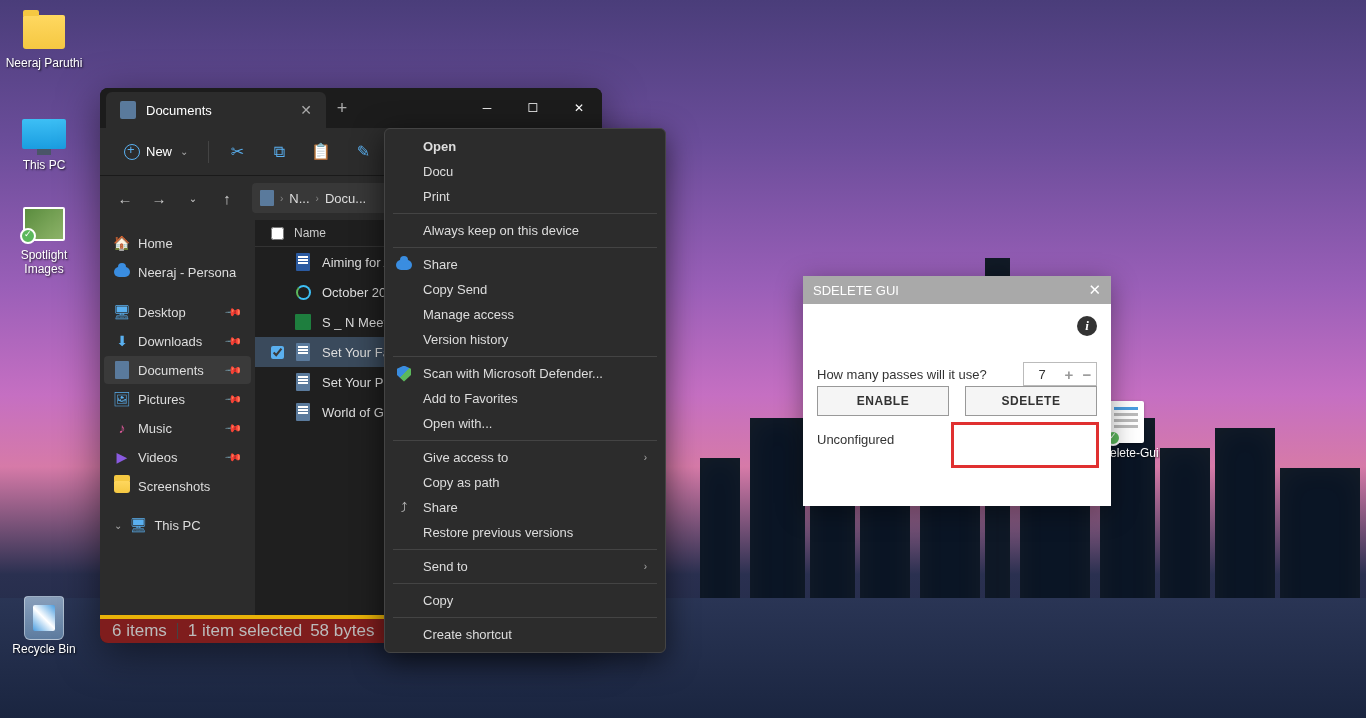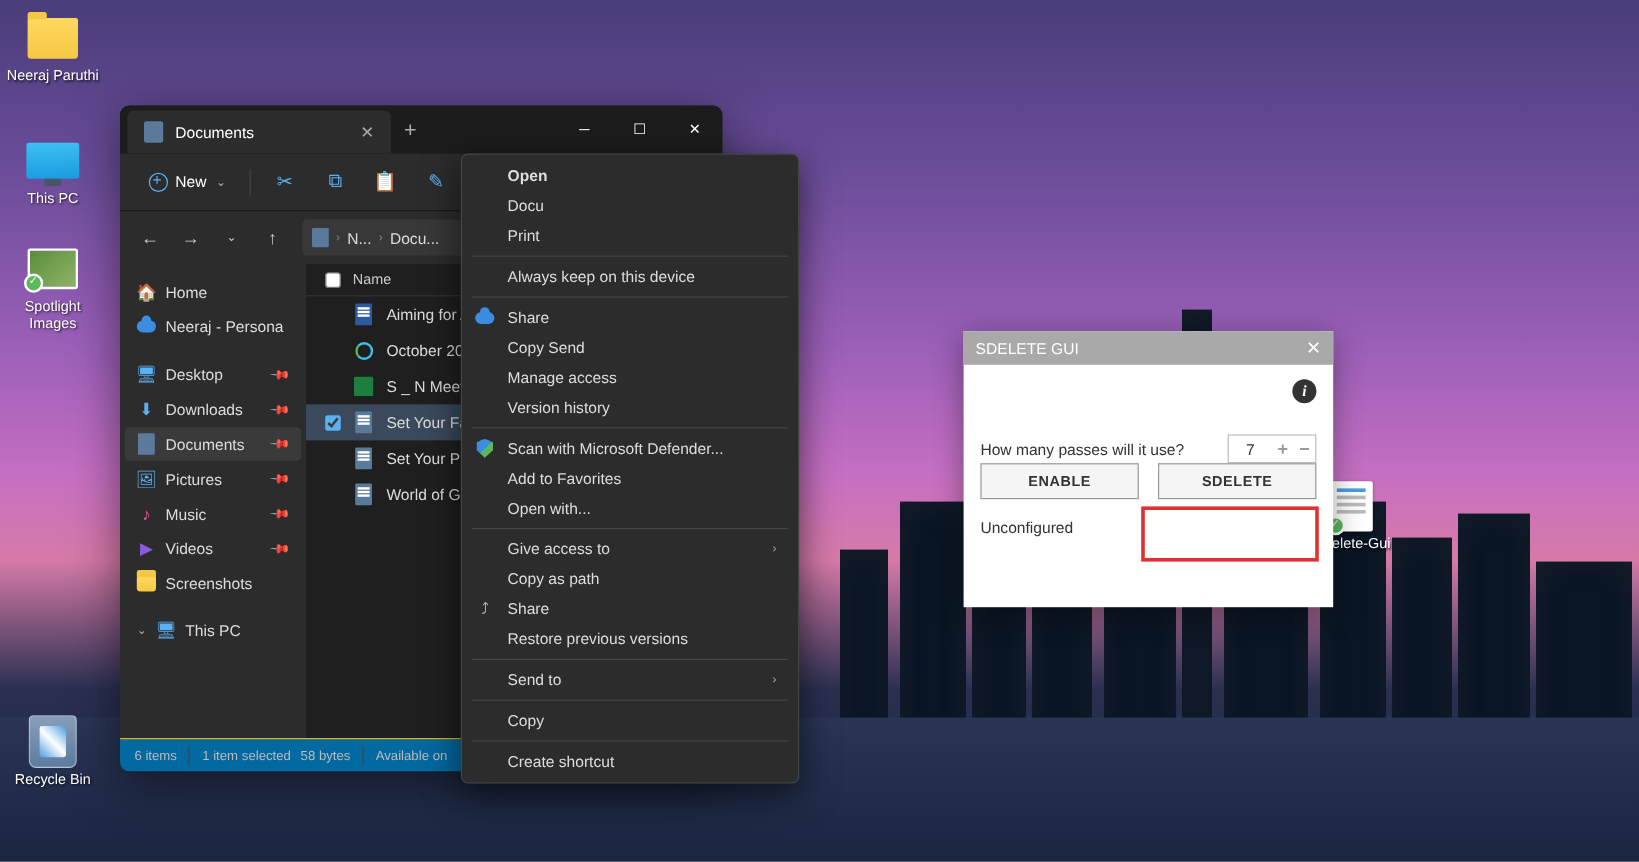--- a/index.html
+++ b/index.html
@@ -67,21 +67,21 @@
 .col-head{display:flex;align-items:center;padding:6px 16px;font-size:12px;color:#ccc;border-bottom:1px solid #333;gap:10px}
 .col-head input{accent-color:#5ab0f0}
 .file-item{display:flex;align-items:center;gap:10px;padding:5px 16px;font-size:13px;color:#ddd}
 .file-item.selected{background:#3a4a5c}
 .file-item.selected input{accent-color:#5ab0f0}
 .file-glyph{width:18px;height:20px;display:flex;align-items:center;justify-content:center}
 .doc-ico{width:14px;height:18px;background:#5a7a9c;border-radius:1px;position:relative}
 .doc-ico.w::before{content:"";position:absolute;top:3px;left:2px;right:2px;height:2px;background:#fff;box-shadow:0 3px 0 #fff,0 6px 0 #fff}
 .excel-ico{width:16px;height:16px;background:#1e7e3e;border-radius:1px}
 .edge-ico{width:15px;height:15px;border:2px solid #3dbff5;border-radius:50%;border-left-color:#5cb85c}
-.status{height:28px;background:#0369a1;display:flex;align-items:center;padding:0 12px;font-size:11px;color:#bbb;gap:8px;border-top:1px solid #eab308}
+.status{height:28px;background:#7f1d1d;display:flex;align-items:center;padding:0 12px;font-size:17px;color:#bbb;gap:8px;border-top:4px solid #eab308}
 .status .ssep{width:1px;height:16px;background:#444;margin:0 2px}
 .ctx-menu{position:absolute;left:384px;top:128px;width:282px;background:#2c2c2c;border:1px solid #444;border-radius:6px;box-shadow:0 8px 30px rgba(0,0,0,0.6);padding:5px 0;color:#ddd;font-size:13px}
 .ctx-item{padding:5px 18px 5px 38px;display:flex;align-items:center;position:relative}
 .ctx-item.bold{font-weight:600}
 .ctx-item .arrow{margin-left:auto;font-size:10px;color:#aaa}
 .ctx-item .ctx-ico{position:absolute;left:10px;width:18px;height:18px;display:flex;align-items:center;justify-content:center}
 .ctx-sep{height:1px;background:#444;margin:4px 8px}
 .cloud-ico{width:16px;height:10px;background:#3a8de0;border-radius:5px;position:relative}
 .cloud-ico::before{content:"";position:absolute;top:-4px;left:4px;width:8px;height:8px;background:#3a8de0;border-radius:50%}
 .shield-ico{width:14px;height:16px;background:linear-gradient(135deg,#3a8de0 50%,#5cb85c 50%);clip-path:polygon(50% 0,100% 20%,100% 60%,50% 100%,0 60%,0 20%)}

